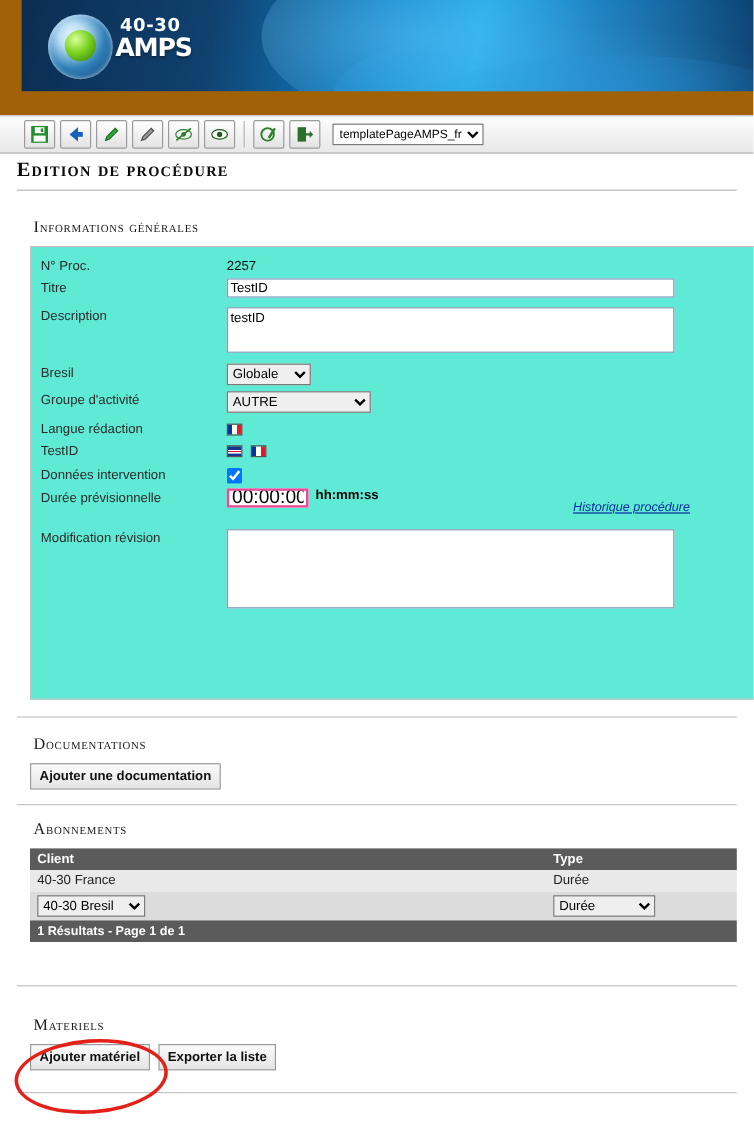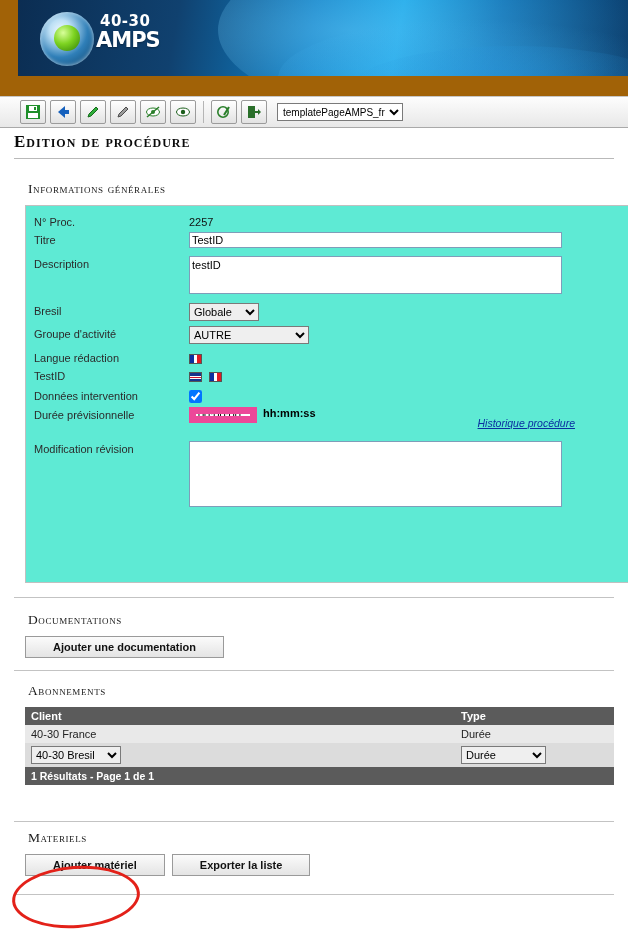--- a/index.html
+++ b/index.html
@@ -218,35 +218,35 @@
     right: 56px;
     top: 211px;
     color: #0a2fa0;
     font-size: 10.5px;
     text-decoration: underline;
     font-style: italic;
     cursor: pointer;
   }
   .duration-input {
     width: 68px; height: 16px;
-    font-size: 11px;
-    border: 7px solid #ec4899;
+    font-size: 16px;
+    border: 2px solid #ec4899;
     padding: 1px 2px;
     font-family: "Liberation Sans", sans-serif;
   }
   .hhmm { margin-left: 6px; font-weight: bold; font-size: 11px; }
 
   
   .btn {
     display: inline-block;
     border: 1px solid #9a9a9a;
     background: linear-gradient(#fbfbfb, #e4e4e4);
     font-size: 11px;
     font-weight: bold;
-    padding: 4px 27px;
+    padding: 4px 7px;
     font-family: "Liberation Sans", sans-serif;
     cursor: pointer;
     color: #111;
   }
 
   .hr-sec {
     margin: 12px 14px 0 14px;
     height: 1px;
     background: #c3c3c3;
   }
@@ -477,21 +477,21 @@
     </tbody>
     <tfoot>
       <tr>
         <td colspan="2">1 Résultats - Page 1 de 1</td>
       </tr>
     </tfoot>
   </table>
 
   <div class="hr-sec" style="margin-top:36px;"></div>
 
-  <div class="section-title" style="margin-top:8px;">Materiels</div>
+  <div class="section-title" style="margin-top:24px;">Materiels</div>
   <div class="btn-row">
     <button class="btn">Ajouter matériel</button>
     <button class="btn" style="margin-left:4px;">Exporter la liste</button>
   </div>
 
   <div class="hr-sec" style="margin-top:18px;"></div>
 
   <div class="annot"></div>
 
 </div>

